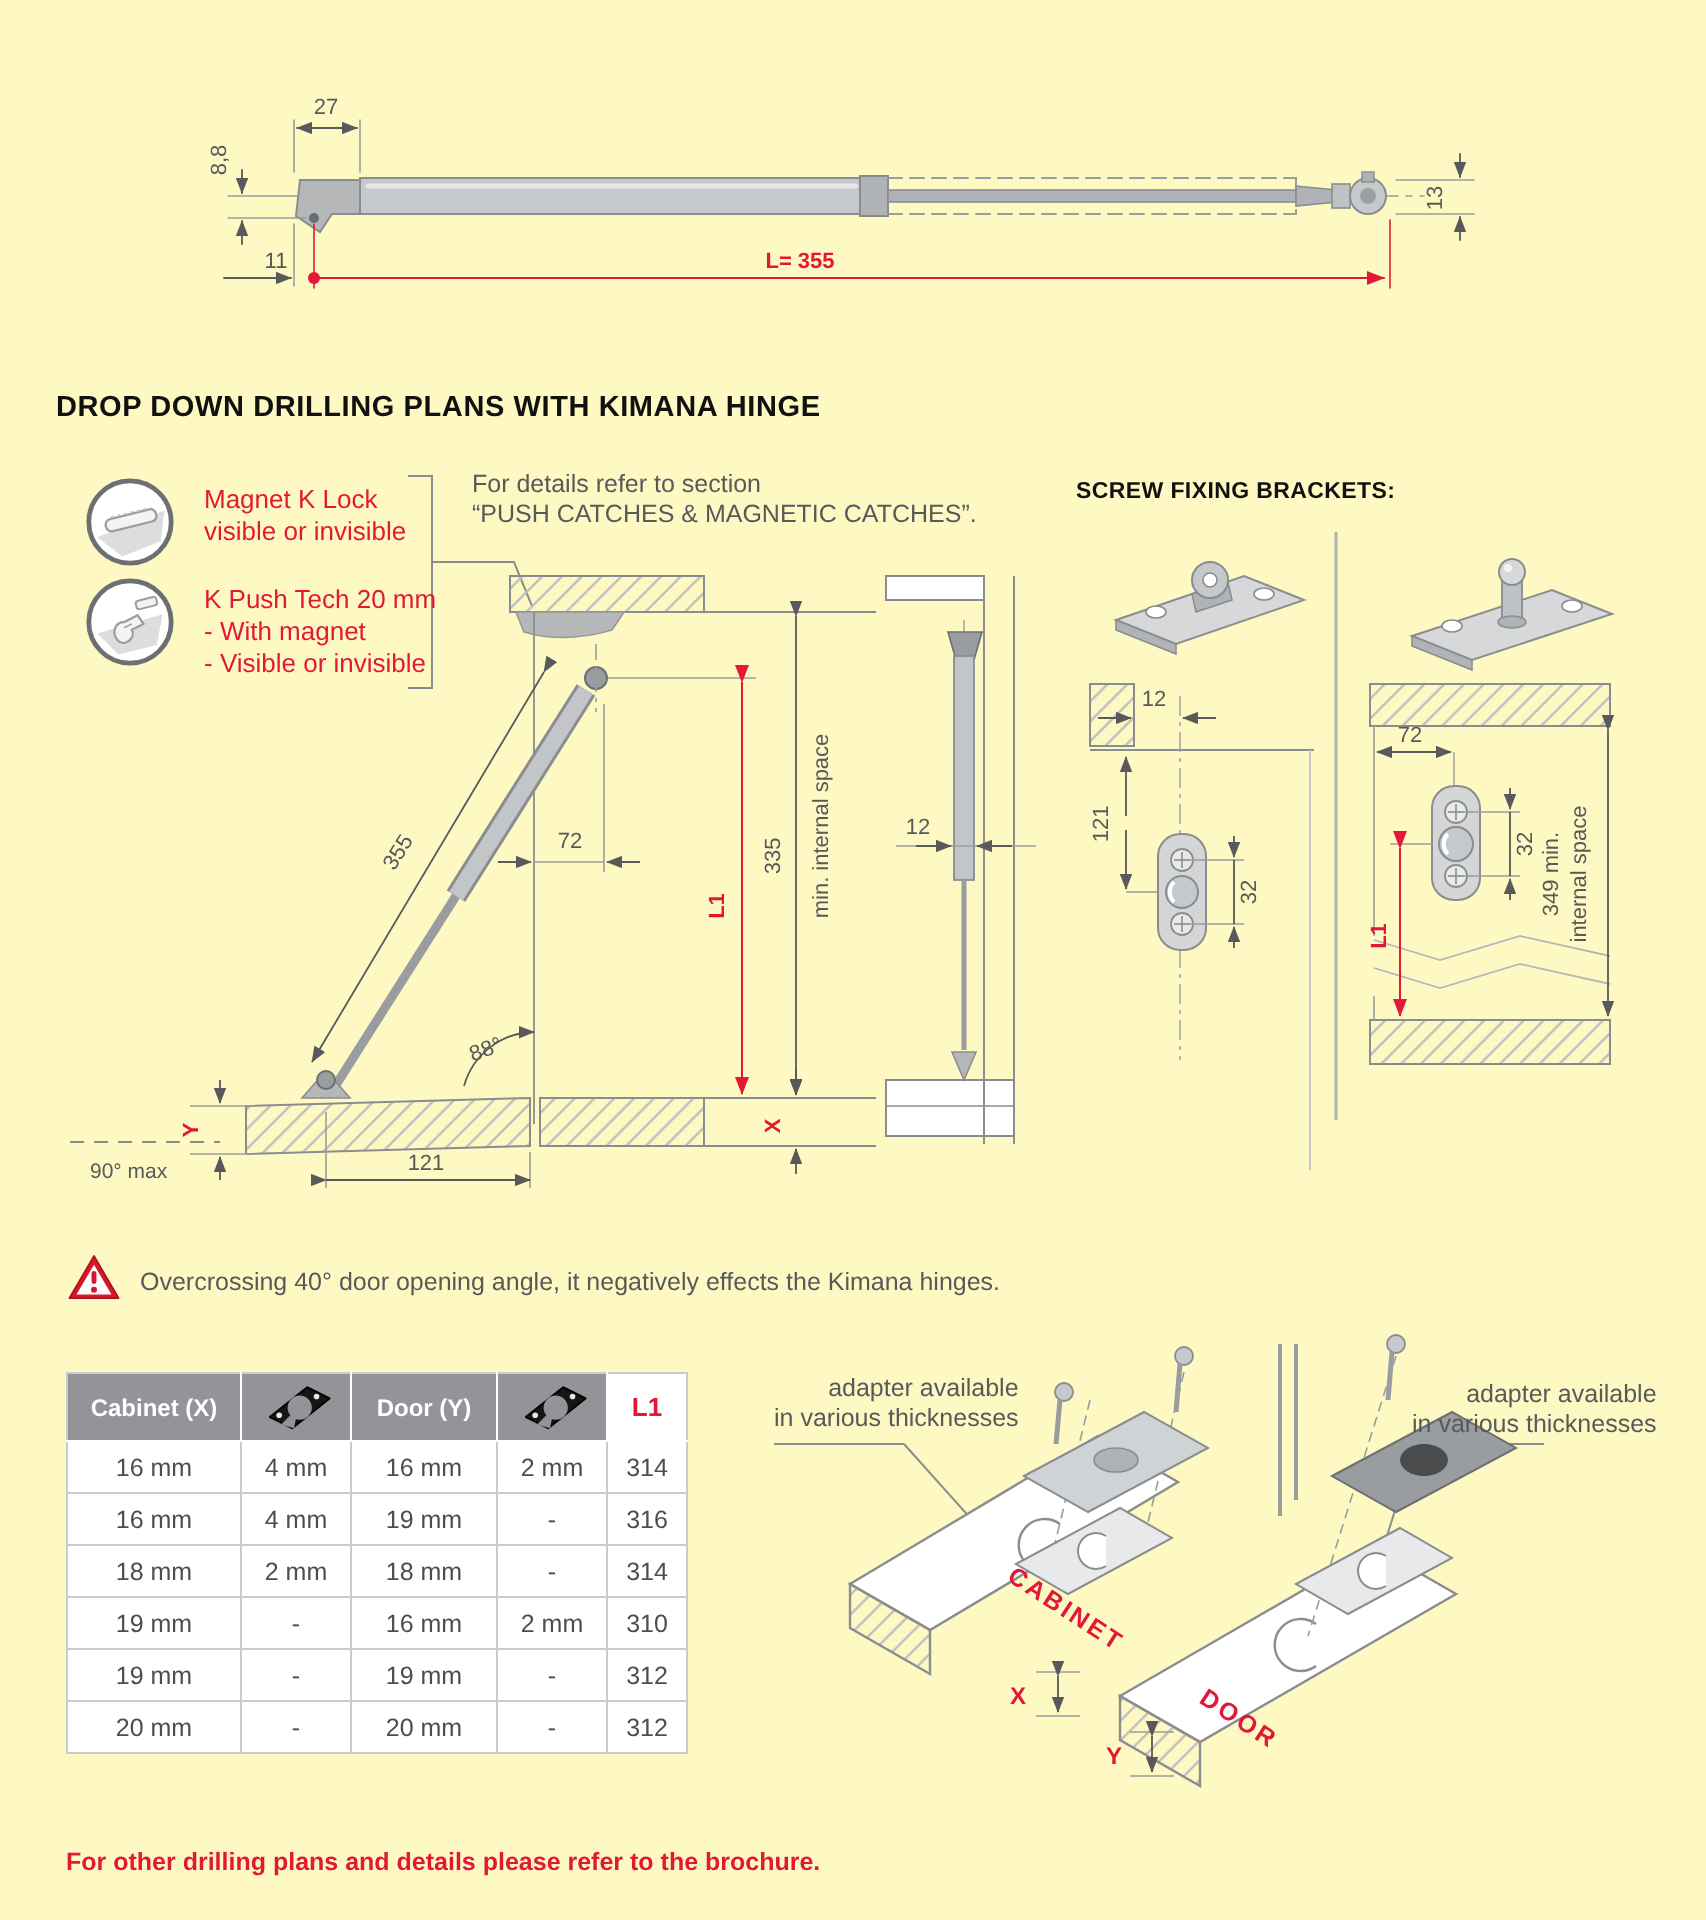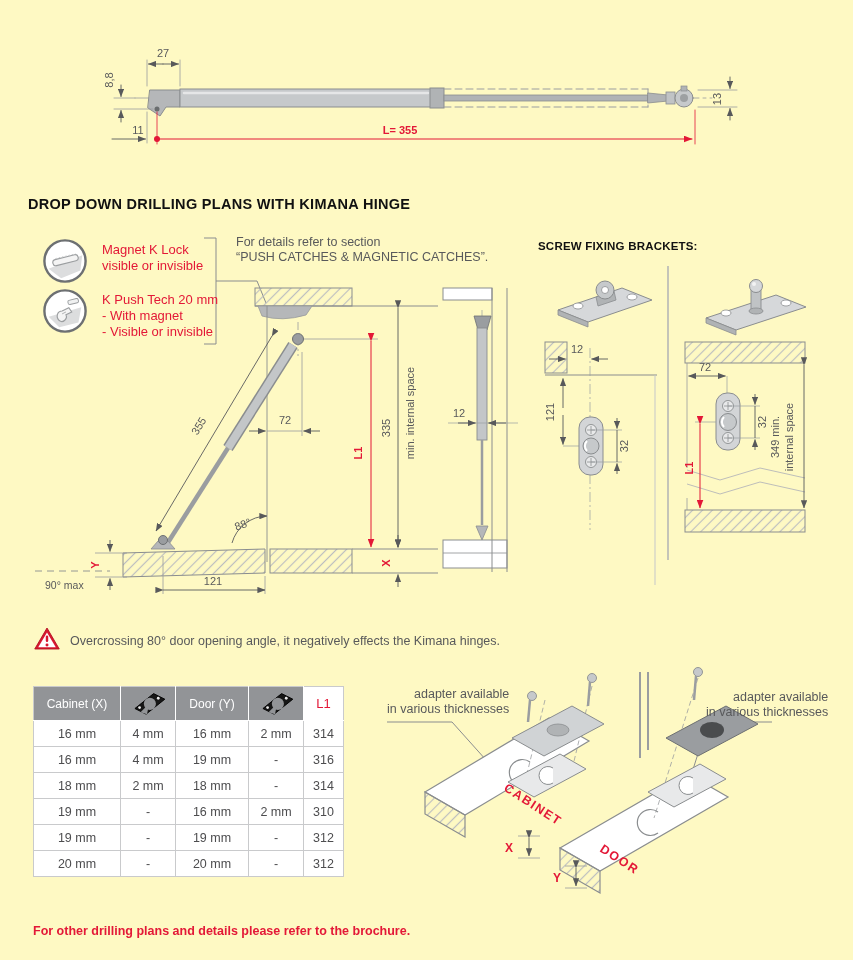--- a/index.html
+++ b/index.html
@@ -13,21 +13,21 @@
   .legend-item { display:flex; align-items:flex-start; gap:14px; }
   .legend-text { font-size:13px; line-height:16px; color:#e31837; padding-top:4px; }
   .note-text { font-size:12.5px; line-height:15px; color:#58595b; }
   .brackets-heading { left:538px; top:240px; font-size:11.5px; font-weight:bold; color:#111; letter-spacing:.2px; }
 
   .warning-row { left:33px; top:626px; display:flex; align-items:center; gap:9px; }
   .warning-text { font-size:12.5px; color:#58595b; }
 
   table.dims { border-collapse:collapse; font-size:12.5px; }
   table.dims th, table.dims td { border:1px solid #c9cacc; text-align:center; vertical-align:middle; }
-  table.dims th { background:#929497; color:#fff; font-size:12px; font-weight:normal; height:34px; border-color:#fff; border-top-color:#c9cacc; }
+  table.dims th { background:#929497; color:#fff; font-size:12px; font-weight:bold; height:34px; border-color:#fff; border-top-color:#c9cacc; }
   table.dims th:first-child { border-left-color:#c9cacc; }
   table.dims th:last-child { border-right-color:#c9cacc; }
   table.dims th.l1h { background:#fff; color:#e31837; font-size:13px; }
   table.dims td { height:26px; color:#4d4d4f; background:#fff; }
   .col1{width:87px}.col2{width:55px}.col3{width:73px}.col4{width:55px}.col5{width:40px}
 
   .adapter-label { font-size:12.5px; line-height:15px; color:#58595b;text-align:right; }
   .footer-note { left:33px; top:882px; font-size:12.5px; color:#58595b; }
   .footer-red { left:33px; top:924px; font-size:12.5px; font-weight:bold; color:#e31837; }
 
@@ -363,21 +363,21 @@
 
   <div class="abs warning-row">
     <span>
       <svg width="28" height="25" viewBox="0 0 32 28">
         <path d="M16,2 L30,26 L2,26 Z" fill="#d8172f" stroke="#b01020" stroke-width="1" stroke-linejoin="round"></path>
         <path d="M16,7 L26,24 L6,24 Z" fill="#fff"></path>
         <rect x="14.6" y="10.5" width="2.8" height="7.5" rx="1.4" fill="#d8172f"></rect>
         <circle cx="16" cy="21.3" r="1.7" fill="#d8172f"></circle>
       </svg>
     </span>
-    <span class="warning-text">Overcrossing 80° door opening angle, it negatively effects the Kimana hinges.</span>
+    <span class="warning-text">Overcrossing 40° door opening angle, it negatively effects the Kimana hinges.</span>
   </div>
 
   <table class="dims abs" style="left:33px; top:686px;">
     <thead>
       <tr>
         <th class="col1">Cabinet (X)</th>
         <th class="col2">
           <svg width="42" height="28" viewBox="0 0 44 30">
             <path d="M8,22 L28,6 L40,12 L20,28 Z" fill="#161616" stroke="#000" stroke-width="1" stroke-linejoin="round"></path>
             <circle cx="24" cy="17" r="6.5" fill="#929497"></circle>

